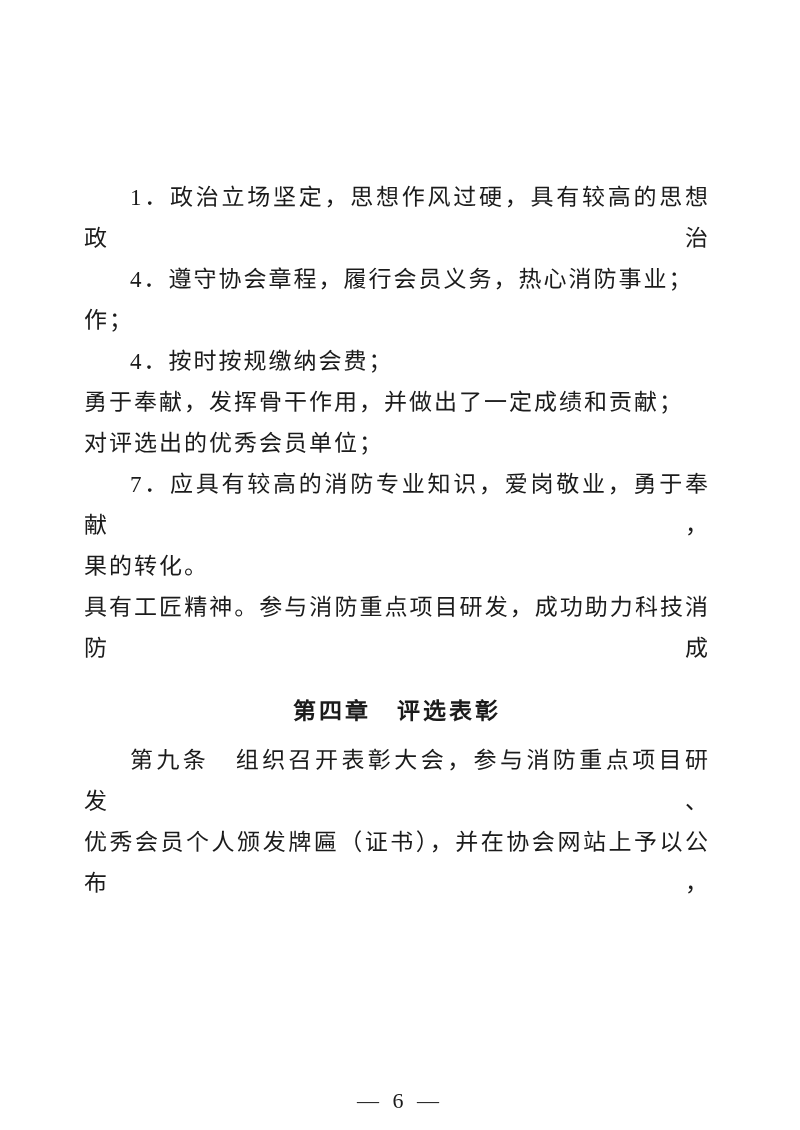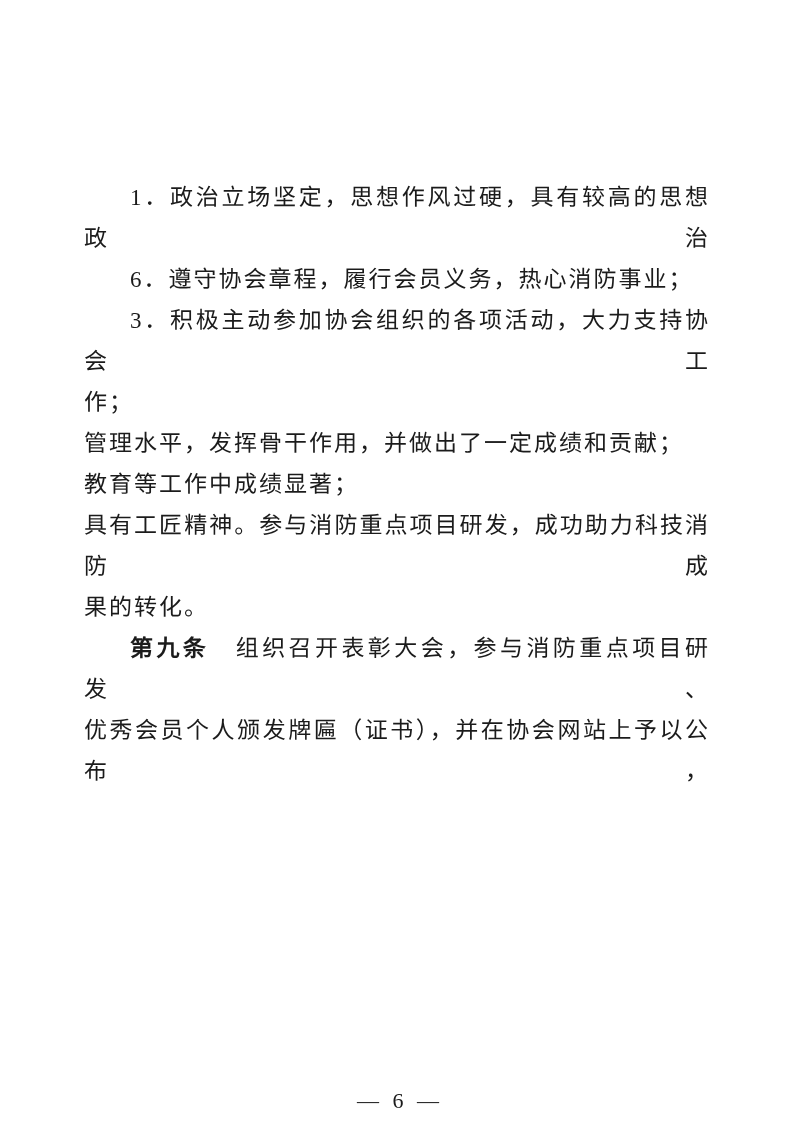--- a/index.html
+++ b/index.html
@@ -40,48 +40,50 @@
   .heading {
     font-size: 23px;
     line-height: 41px;
     font-weight: 700;
     text-align: center;
     letter-spacing: 3px;
     margin-top: 22px;
     margin-bottom: 8px;
   }
   .lead {
-    font-weight: 700;
+    font-weight: 400;
   }
   .footer {
     position: absolute;
     left: 0;
     right: 0;
     top: 1044px;
     text-align: center;
     font-size: 22px;
     letter-spacing: 4px;
     color: #1b1b1b;
   }
 </style>
 </head>
 <body>
 
 <div class="page">
   <div class="content">
 
     <div class="line indent full">1．政治立场坚定，思想作风过硬，具有较高的思想政治</div>
-    <div class="line indent">6．遵守协会章程，履行会员义务，热心消防事业；</div>
-    <div class="line indent full">3．积极主动参加协会组织的各项活动，大力支持协会工</div>
+    <div class="line indent">4．遵守协会章程，履行会员义务，热心消防事业；</div>
     <div class="line">作；</div>
-    <div class="line">管理水平，发挥骨干作用，并做出了一定成绩和贡献；</div>
-    <div class="line">教育等工作中成绩显著；</div>
+    <div class="line indent">4．按时按规缴纳会费；</div>
+    <div class="line">勇于奉献，发挥骨干作用，并做出了一定成绩和贡献；</div>
+    <div class="line">对评选出的优秀会员单位；</div>
+    <div class="line indent full">7．应具有较高的消防专业知识，爱岗敬业，勇于奉献，</div>
+    <div class="line">果的转化。</div>
     <div class="line full">具有工匠精神。参与消防重点项目研发，成功助力科技消防成</div>
-    <div class="line">果的转化。</div>
 
+    <div class="heading">第四章　评选表彰</div>
 
     <div class="line indent full">
       <span class="lead">第九条</span><span>　组织召开表彰大会，参与消防重点项目研发、</span>
     </div>
     <div class="line full">优秀会员个人颁发牌匾（证书），并在协会网站上予以公布，</div>
 
   </div>
 
   <div class="footer">— 6 —</div>
 </div>

